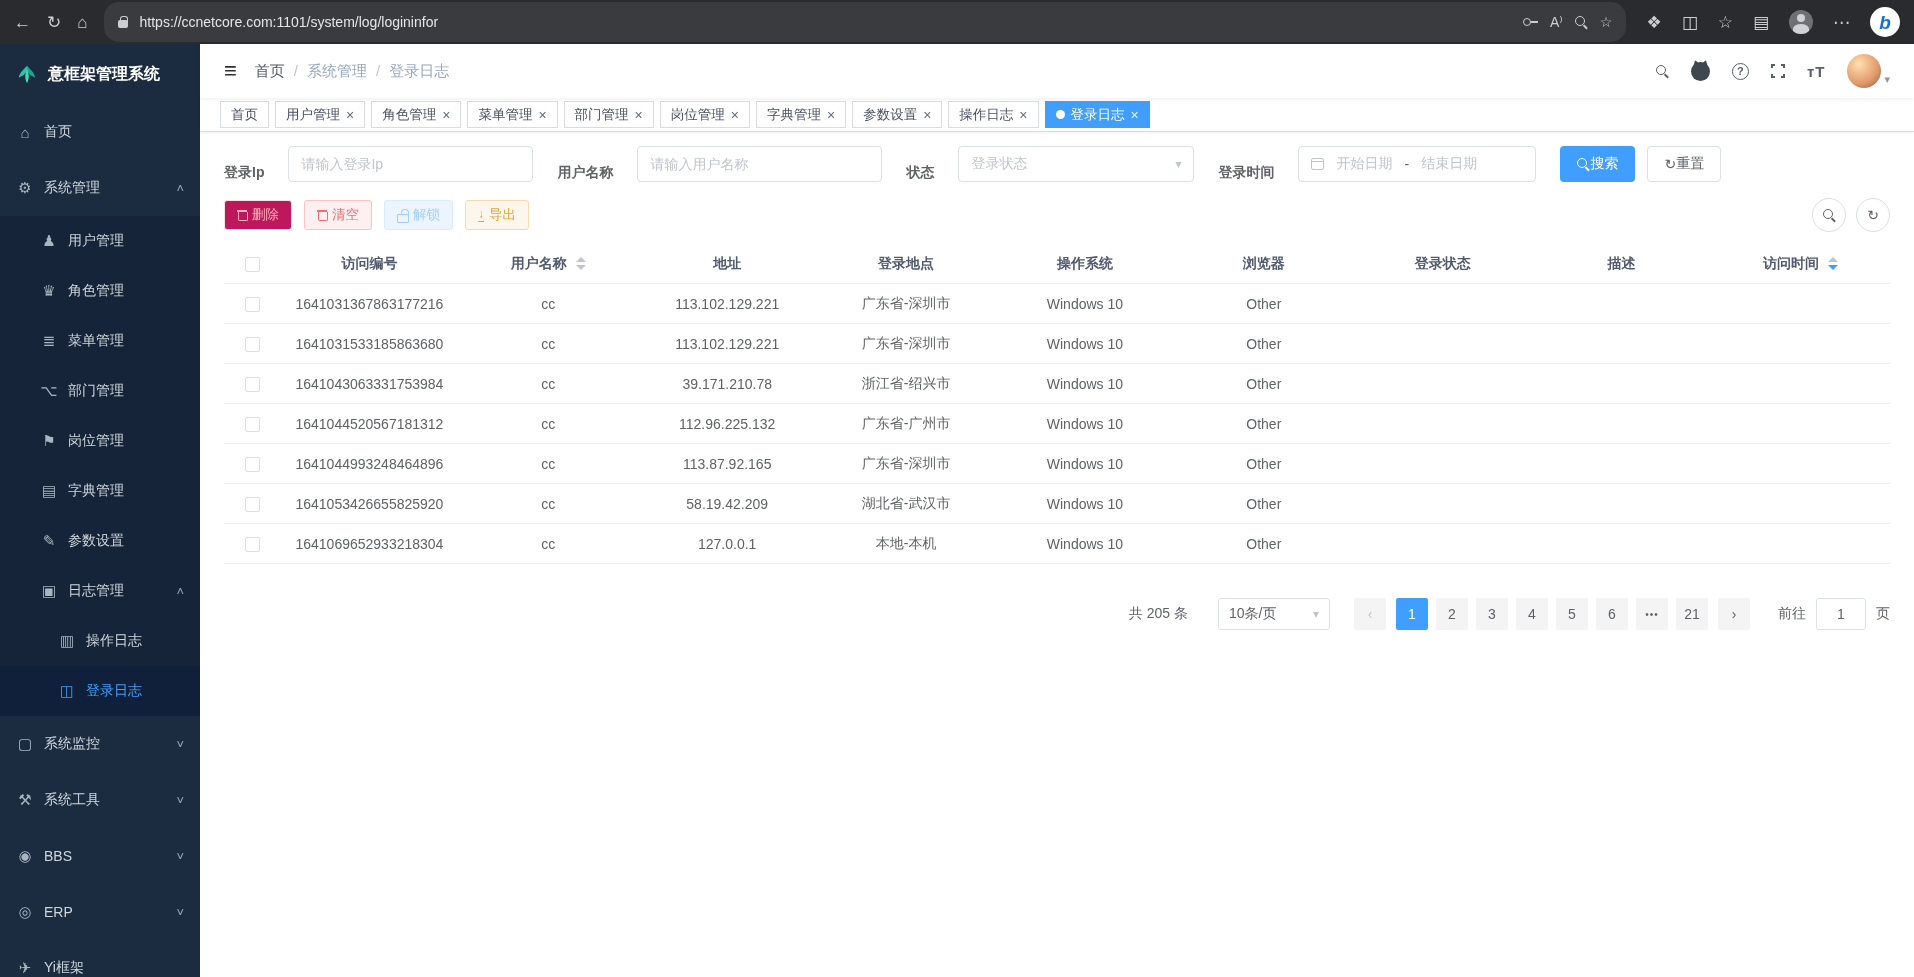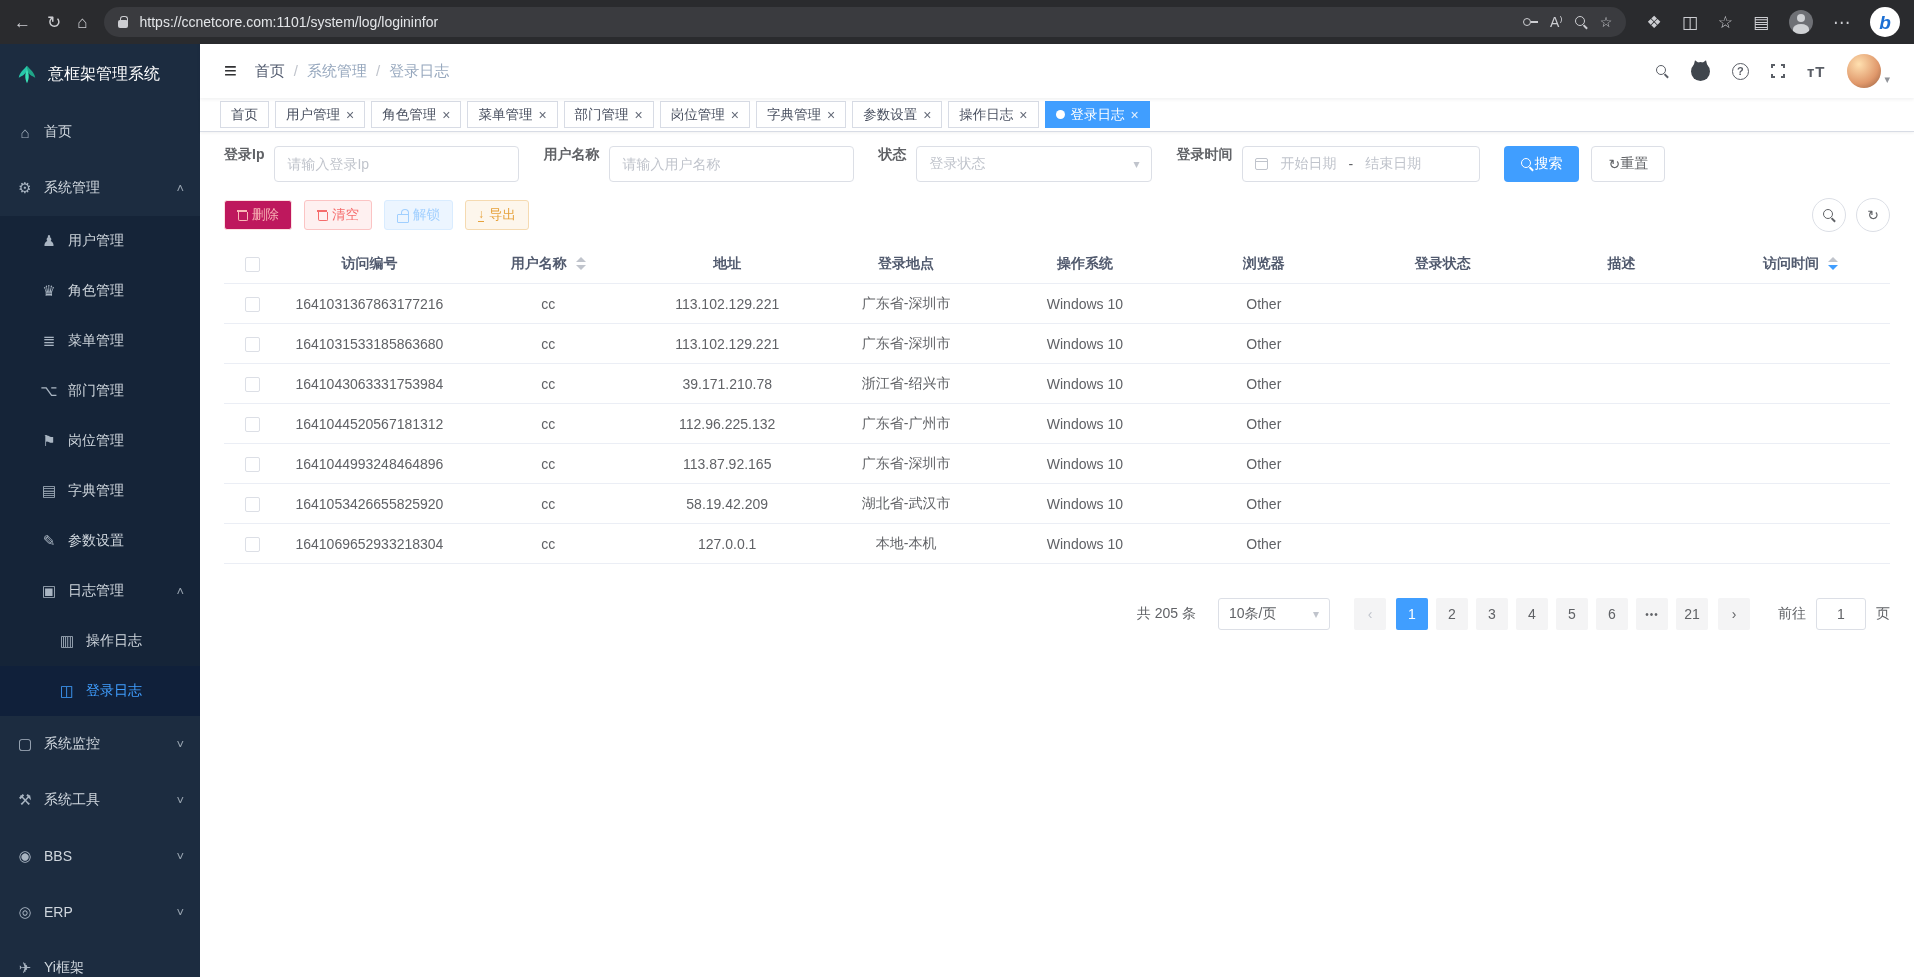--- a/index.html
+++ b/index.html
@@ -5,21 +5,21 @@
 *{margin:0;padding:0;box-sizing:border-box}
 html,body{width:1914px;height:977px;overflow:hidden}
 body{font-family:"Liberation Sans","DejaVu Sans",sans-serif;background:#fff;color:#303133;font-size:14px}
 i{font-style:normal}
 button{font-family:inherit}
 
 
 .browser{height:44px;background:#2a2b2e;display:flex;align-items:center;padding:0 14px;gap:16px}
 .b-icon{color:#cdced2;font-size:17px;line-height:1;cursor:pointer;flex:none}
 .b-icon.sm{font-size:14px}
-.addr{flex:1 1 auto;height:30px;background:#3a3b3f;border-radius:15px;display:flex;align-items:center;padding:0 14px;gap:12px;min-width:0}
+.addr{flex:1 1 auto;height:40px;background:#3a3b3f;border-radius:15px;display:flex;align-items:center;padding:0 14px;gap:12px;min-width:0}
 .addr .url{color:#e3e5e8;font-size:14px;flex:1;white-space:nowrap;overflow:hidden;cursor:text}
 .b-right{display:flex;align-items:center;gap:20px;flex:none;margin-left:4px}
 .i-lock{display:inline-block;width:10px;height:8px;background:#cdced2;border-radius:2px;position:relative;margin-top:3px;flex:none}
 .i-lock::before{content:"";position:absolute;left:2px;top:-4px;width:6px;height:5px;border:1.5px solid #cdced2;border-bottom:none;border-radius:3px 3px 0 0}
 .i-key{width:15px;height:14px;position:relative;display:inline-block;flex:none;cursor:pointer}
 .i-key::before{content:"";position:absolute;left:0;top:3px;width:6px;height:6px;border:1.5px solid #cdced2;border-radius:50%}
 .i-key::after{content:"";position:absolute;left:8px;top:6px;width:7px;height:1.5px;background:#cdced2}
 .i-mag{display:inline-block;width:13px;height:13px;position:relative;flex:none;cursor:pointer}
 .i-mag::before{content:"";position:absolute;width:8px;height:8px;border:1.5px solid currentColor;border-radius:50%;left:0;top:0}
 .i-mag::after{content:"";position:absolute;width:5px;height:1.5px;background:currentColor;transform:rotate(45deg);left:8px;top:10px}
@@ -27,21 +27,21 @@
 .i-person{display:inline-block;width:24px;height:24px;border-radius:50%;background:#6e7075;position:relative;overflow:hidden;cursor:pointer;flex:none}
 .i-person::before{content:"";position:absolute;top:4px;left:8px;width:8px;height:8px;border-radius:50%;background:#cfd1d4}
 .i-person::after{content:"";position:absolute;top:14px;left:4px;width:16px;height:10px;border-radius:50% 50% 0 0;background:#cfd1d4}
 .copilot{width:30px;height:30px;border-radius:50%;background:#fff;display:flex;align-items:center;justify-content:center;cursor:pointer;flex:none}
 .copilot b{color:#1b6fd4;font-size:19px;font-style:italic;line-height:1}
 
 
 .app{display:flex;height:933px}
 .sidebar{width:200px;background:#1c2c40;flex:none;display:flex;flex-direction:column;overflow:hidden}
 .logo{height:60px;display:flex;align-items:center;gap:10px;padding:0 16px;cursor:pointer;flex:none}
-.logo-text{color:#fff;font-size:16px;font-weight:400;white-space:nowrap}
+.logo-text{color:#fff;font-size:16px;font-weight:700;white-space:nowrap}
 .menu{flex:1;overflow:hidden}
 .menu-item{display:flex;align-items:center;gap:10px;color:#cfd6dd;font-size:14px;cursor:pointer;padding:0 16px}
 .menu-item[data-level="0"]{height:56px}
 .menu-item[data-level="1"]{height:50px;background:#152438;padding-left:40px}
 .menu-item[data-level="2"]{height:50px;background:#152438;padding-left:58px}
 .menu-item .mi-icon{width:18px;text-align:center;font-size:15px;color:#a9b5c2;flex:none}
 .menu-item .mi-label{flex:1;white-space:nowrap}
 .menu-item .mi-caret{font-size:13px;color:#98a4b0;width:12px;text-align:right}
 .menu-item.caret-up .mi-caret::before{content:"˄"}
 .menu-item.caret-down .mi-caret::before{content:"˅"}
@@ -78,21 +78,21 @@
 .tag{display:inline-flex;align-items:center;gap:6px;height:27px;padding:0 10px;border:1px solid #d8dce5;background:#fff;color:#495060;font-size:13.5px;cursor:pointer;white-space:nowrap}
 .tag .dot{display:none;width:9px;height:9px;border-radius:50%;background:#fff;flex:none}
 .tag.active{background:#409eff;border-color:#409eff;color:#fff}
 .tag.active .dot{display:inline-block}
 .tag .tclose{display:none;font-size:14px;line-height:1;opacity:.85;cursor:pointer}
 .tag.closable .tclose{display:inline}
 
 
 .content{flex:1;background:#fff;padding:14px 24px 0;overflow:hidden}
 .filters{display:flex;align-items:center}
-.f-group{display:flex;align-items:flex-start;gap:10px;margin-right:24px}
+.f-group{display:flex;align-items:flex-end;gap:24px;margin-right:24px}
 .f-label{font-size:14px;font-weight:700;color:#606266;white-space:nowrap}
 .f-input{width:245px;height:36px;border:1px solid #dcdfe6;border-radius:4px;padding:0 12px;font-size:14px;color:#606266;outline:none;background:#fff}
 .f-input::placeholder{color:#c0c4cc}
 .f-select{width:236px;height:36px;border:1px solid #dcdfe6;border-radius:4px;padding:0 12px;display:flex;align-items:center;justify-content:space-between;color:#c0c4cc;font-size:14px;cursor:pointer;background:#fff}
 .sel-caret{color:#c0c4cc;font-size:12px}
 .f-date{width:238px;height:36px;border:1px solid #dcdfe6;border-radius:4px;display:flex;align-items:center;gap:12px;padding:0 12px;color:#c0c4cc;font-size:14px;cursor:pointer;background:#fff}
 .f-date .sep{color:#606266}
 .i-cal{display:inline-block;width:13px;height:12px;border:1px solid #c0c4cc;border-radius:2px;position:relative;flex:none}
 .i-cal::before{content:"";position:absolute;top:2px;left:0;right:0;height:1px;background:#c0c4cc}
 .btn{display:inline-flex;align-items:center;justify-content:center;border-radius:4px;cursor:pointer;border:1px solid transparent;font-size:14px;height:36px;padding:0 16px;background:#fff}
@@ -130,21 +130,21 @@
 .checkbox{display:inline-block;width:15px;height:15px;border:1px solid #dcdfe6;border-radius:2px;background:#fff;cursor:pointer;vertical-align:middle}
 .carets{display:none;flex-direction:column;margin-left:5px;vertical-align:middle;cursor:pointer}
 .th.sortable .carets{display:inline-flex}
 .caret{width:0;height:0;border:5px solid transparent}
 .caret.up{border-bottom-color:#c0c4cc;border-top-width:0;margin-bottom:3px}
 .caret.down{border-top-color:#c0c4cc;border-bottom-width:0}
 .th.sort-desc .caret.down{border-top-color:#409eff}
 
 
 .pagination{display:flex;align-items:center;justify-content:flex-end;gap:10px;margin-top:34px;color:#606266;font-size:14px}
-.pg-total{margin-right:12px}
+.pg-total{margin-right:20px}
 .pg-size{width:112px;height:32px;border:1px solid #dcdfe6;border-radius:3px;display:flex;align-items:center;justify-content:space-between;padding:0 10px;cursor:pointer;color:#606266;margin-right:14px}
 .pg-btn{min-width:32px;height:32px;border:none;background:#f4f4f5;border-radius:2px;color:#606266;font-size:14px;cursor:pointer;padding:0 6px}
 .pg-prev{color:#c0c4cc;margin-right:0}
 .pg-pages{display:flex;gap:8px}
 .pg-btn.active{background:#409eff;color:#fff}
 .pg-btn.ellipsis{font-size:10px;letter-spacing:1px}
 .pg-goto-label{margin-left:18px}
 .pg-goto{width:50px;height:32px;border:1px solid #dcdfe6;border-radius:3px;text-align:center;font-size:14px;color:#606266;outline:none}
 </style>
 </head>

